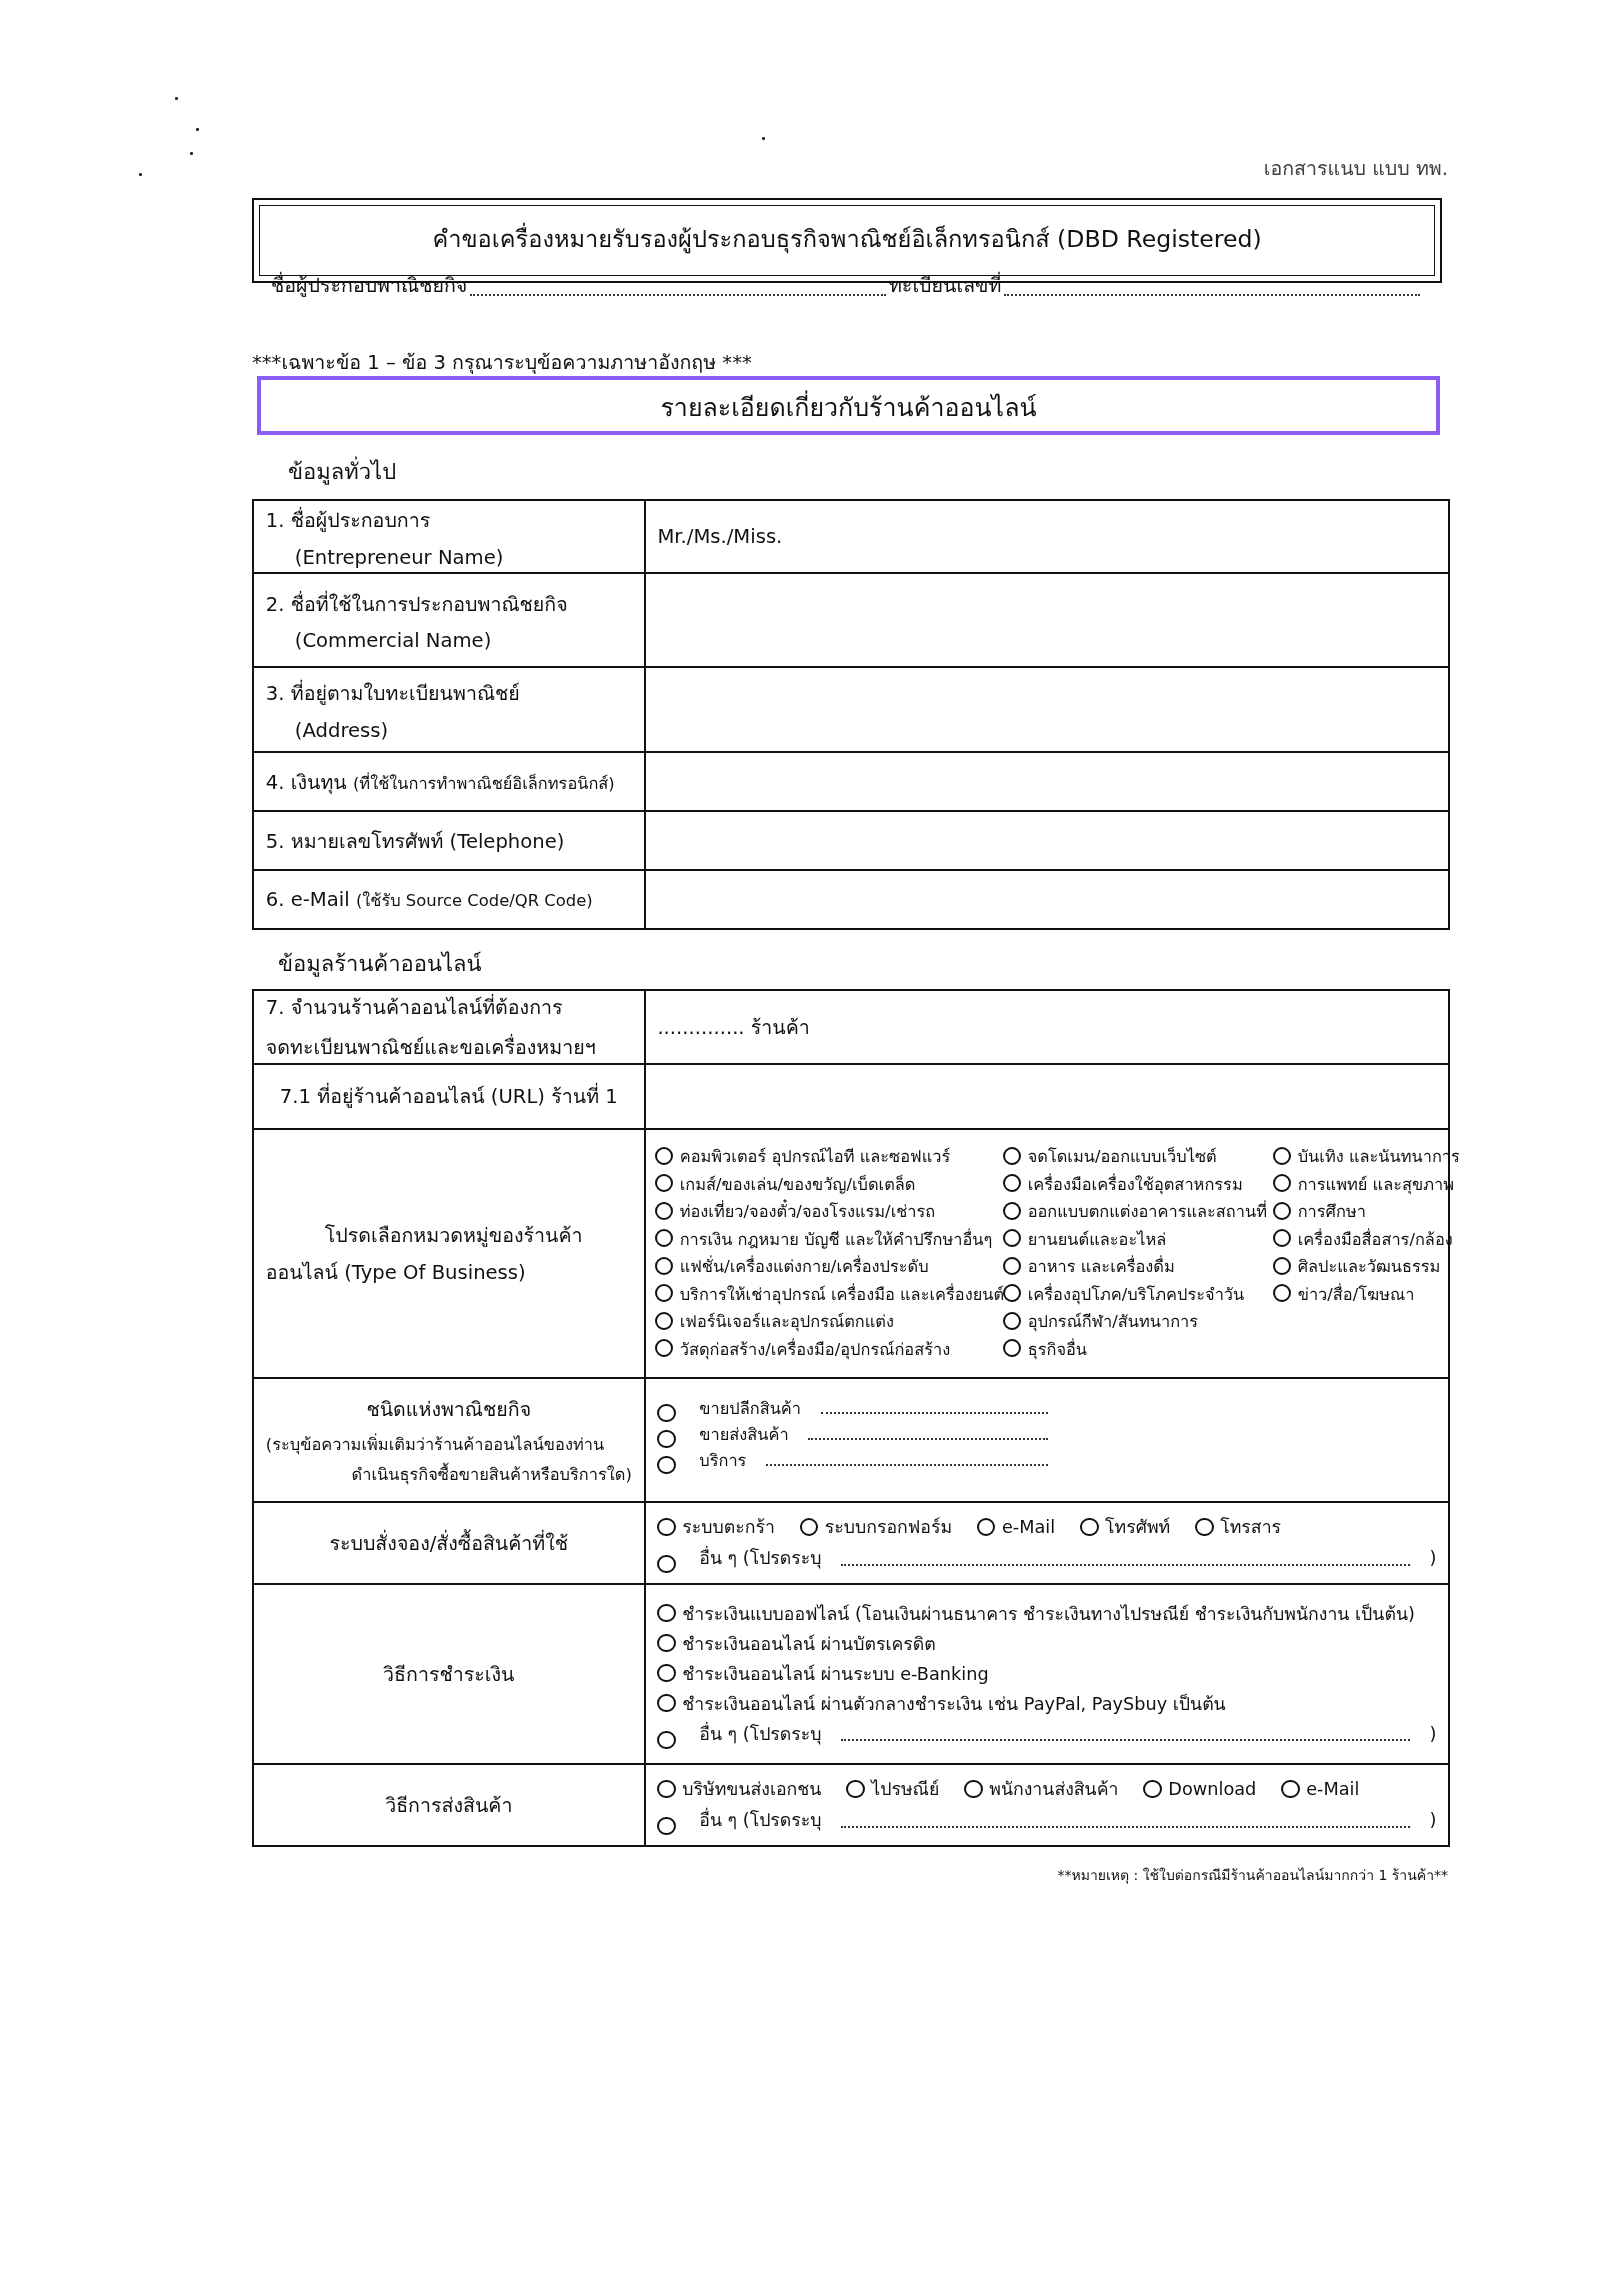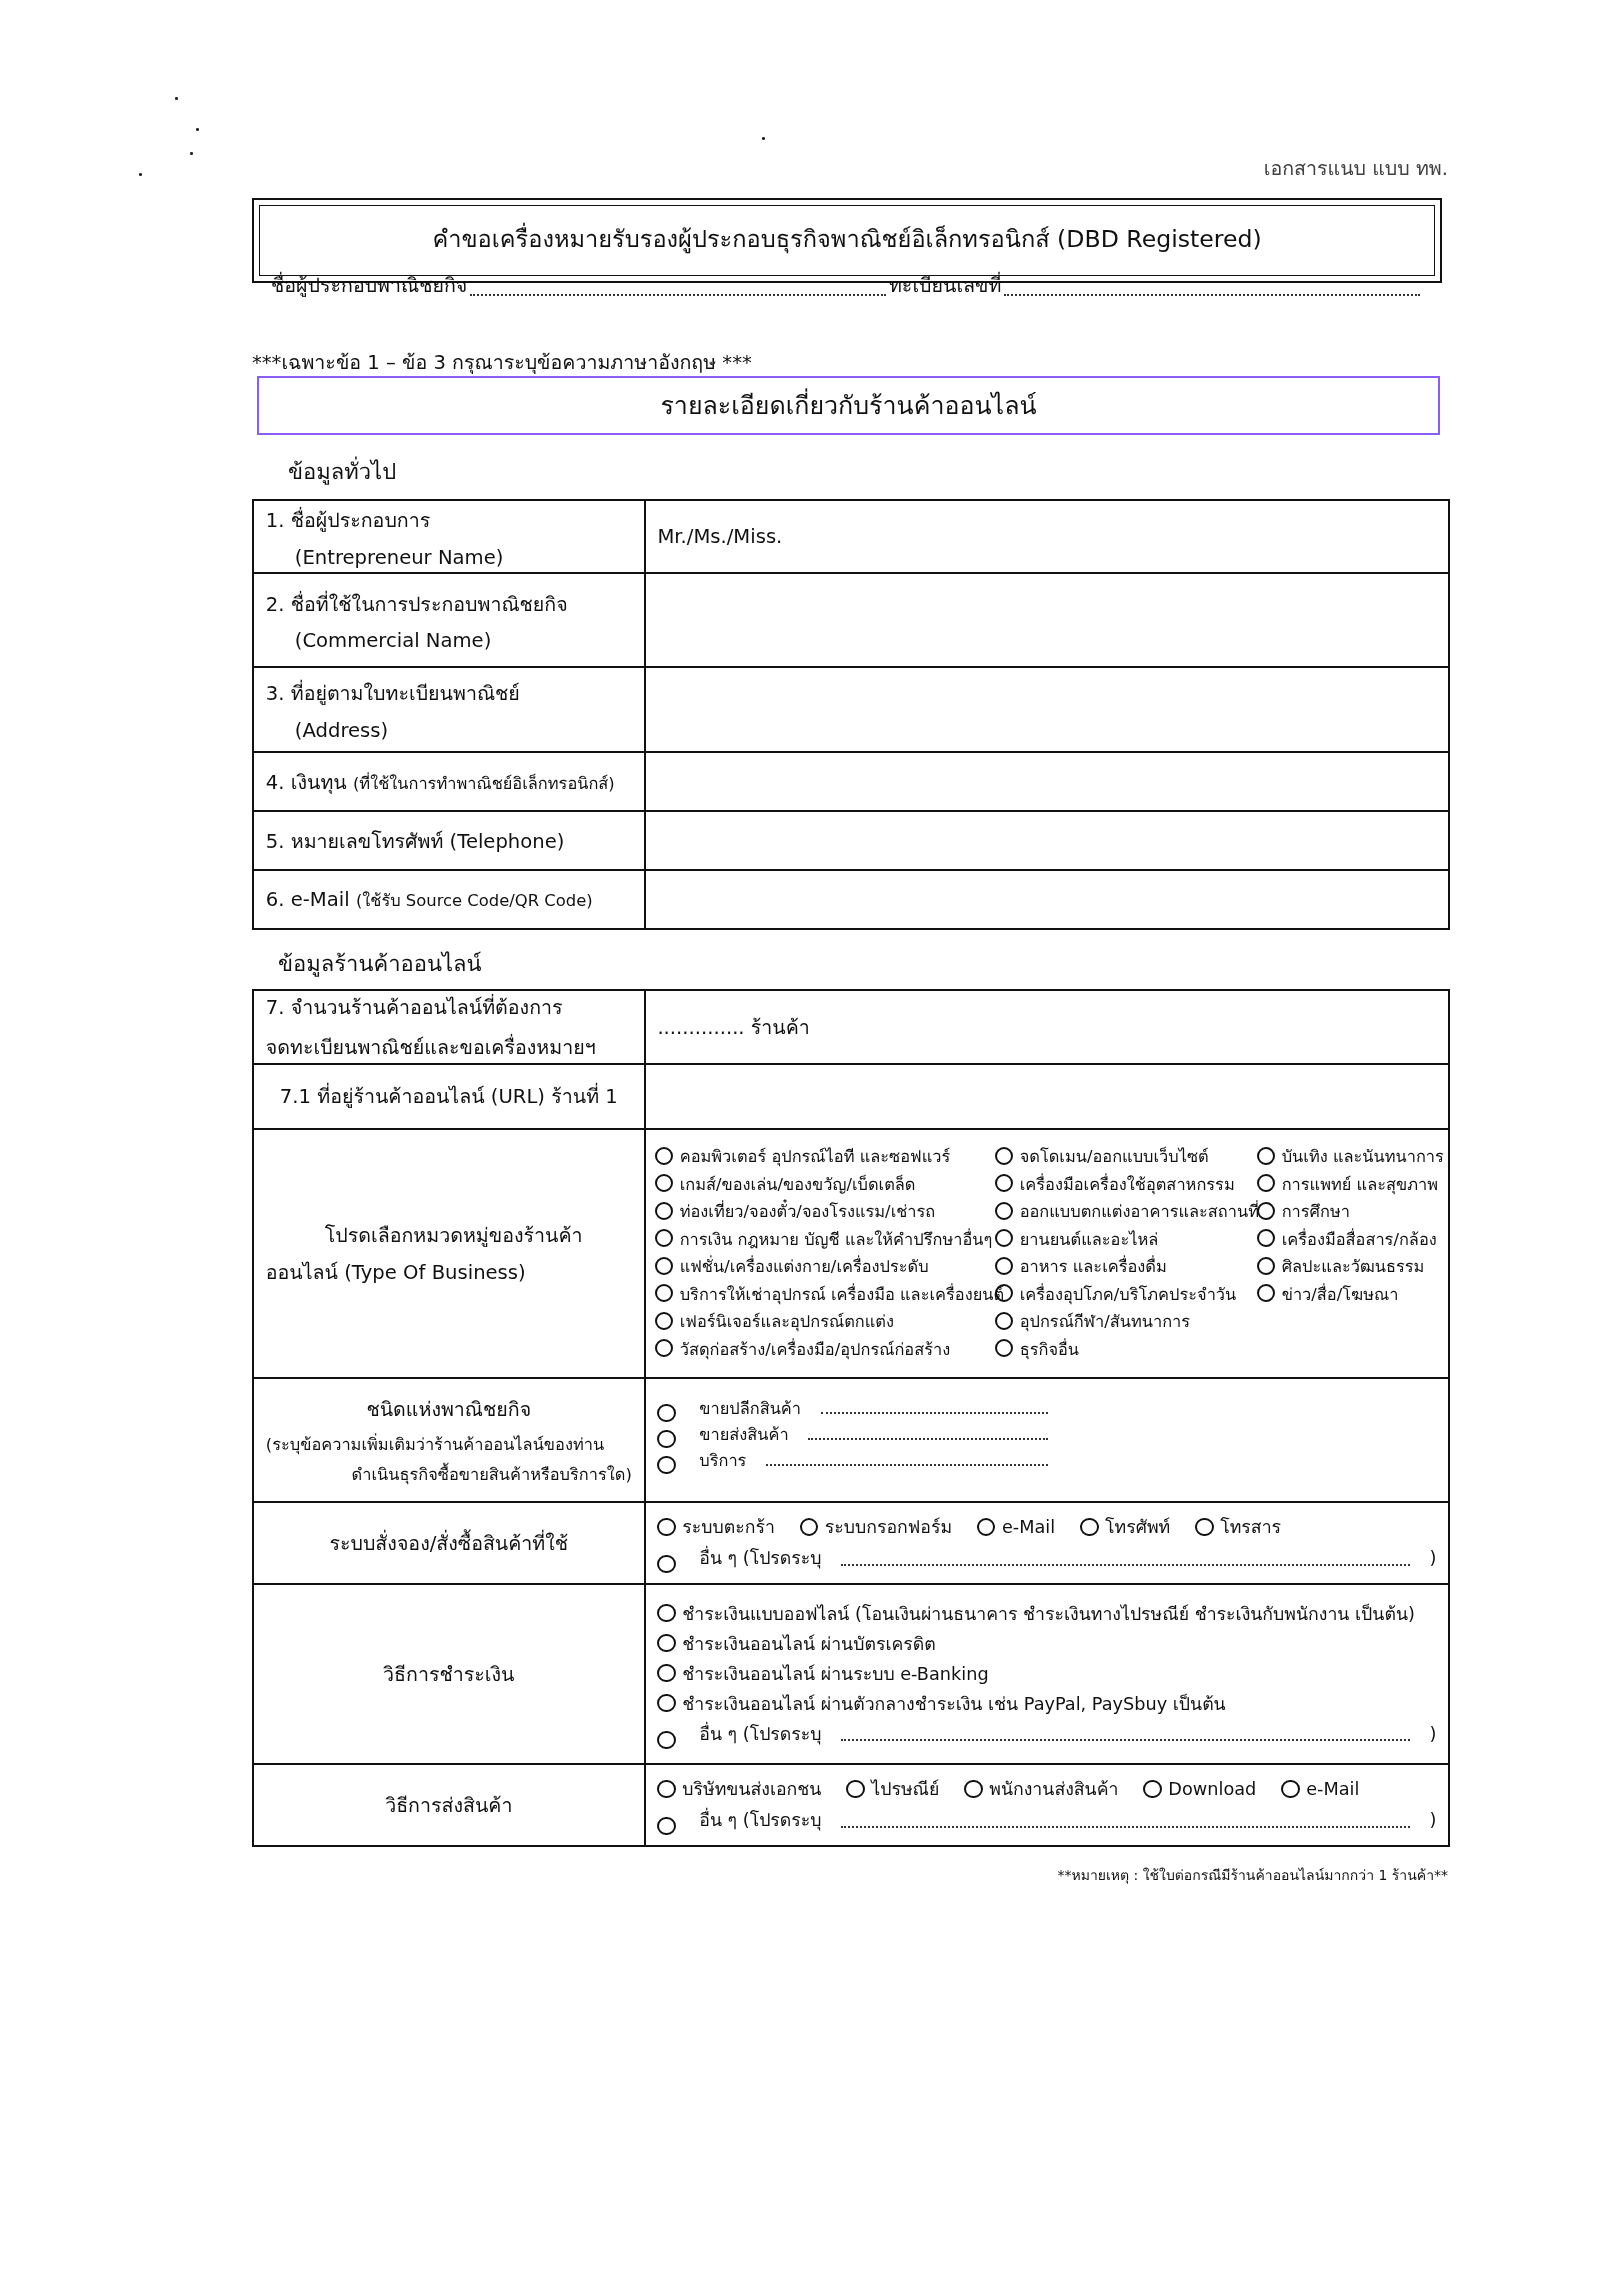--- a/index.html
+++ b/index.html
@@ -13,33 +13,33 @@
     position: absolute; left: 252px; top: 198px; width: 1190px; height: 85px;
     border: 2.6px double #111; box-sizing: border-box; padding: 0 7.9px;
   }
   .title-box .inner { position: absolute; inset: 5.2px; border: 1.3px solid #111; }
   .title-main { position: absolute; top: 19.6px; left: 0; right: 0; text-align: center; font-size: 23.6px; }
   .title-sub { position: absolute; top: 69px; left: 17px; right: 17px; font-size: 19.6px; display: flex; }
   .dots { flex: 1; border-bottom: 2px dotted #333; margin: 0 2.6px 5.2px 2.6px; }
   .note-top { position: absolute; left: 252px; top: 346px; font-size: 19.6px; }
   .section-banner {
     position: absolute; left: 257px; top: 376px; width: 1183px; height: 59px;
-    border: 2px solid #8b5cf6; box-sizing: border-box; text-align: center; font-size: 25px; line-height: 55px;
+    border: 4px solid #8b5cf6; box-sizing: border-box; text-align: center; font-size: 25px; line-height: 55px;
   }
   .section-label { position: absolute; font-size: 22px; }
   table.form { position: absolute; border-collapse: collapse; table-layout: fixed; }
   table.form td { border: 2px solid #111; vertical-align: middle; font-size: 19.6px; padding: 0 11.8px; }
   td.left { width: 366px; }
   td.right { width: 779px; }
   .lbl-en { display: block; padding-left: 29px; margin-top: 9.2px; }
   .small { font-size: 16.4px; }
   .centered { text-align: center; }
   .radio { display: inline-block; width: 14.4px; height: 14.4px; border: 2px solid #111; border-radius: 50%; vertical-align: -2.6px; margin-right: 6.5px; }
   .opt { font-size: 16.4px; white-space: nowrap; line-height: 27.5px; }
-  .biz-grid { display: grid; grid-template-columns: 340px 262px 183px; column-gap: 0; padding-top: 6.5px; padding-bottom: 6.5px; }
+  .biz-grid { display: grid; grid-template-columns: 340px 262px 183px; column-gap: 8px; padding-top: 6.5px; padding-bottom: 6.5px; }
   .line-row { display: flex; align-items: flex-end; font-size: 17.7px; line-height: 30px; gap: 17px; }
   .line-row .dots { margin-bottom: 7.9px; border-bottom-width: 2px; }
   .row-opts { display: flex; gap: 25px; font-size: 17.7px; line-height: 31px; }
   .footnote { position: absolute; right: 175px; top: 1864px; font-size: 14px; }
 </style>
 </head>
 <body>
 
 <span class="speck" style="left:175px;top:97px;"></span>
 <span class="speck" style="left:196px;top:128px;"></span>

